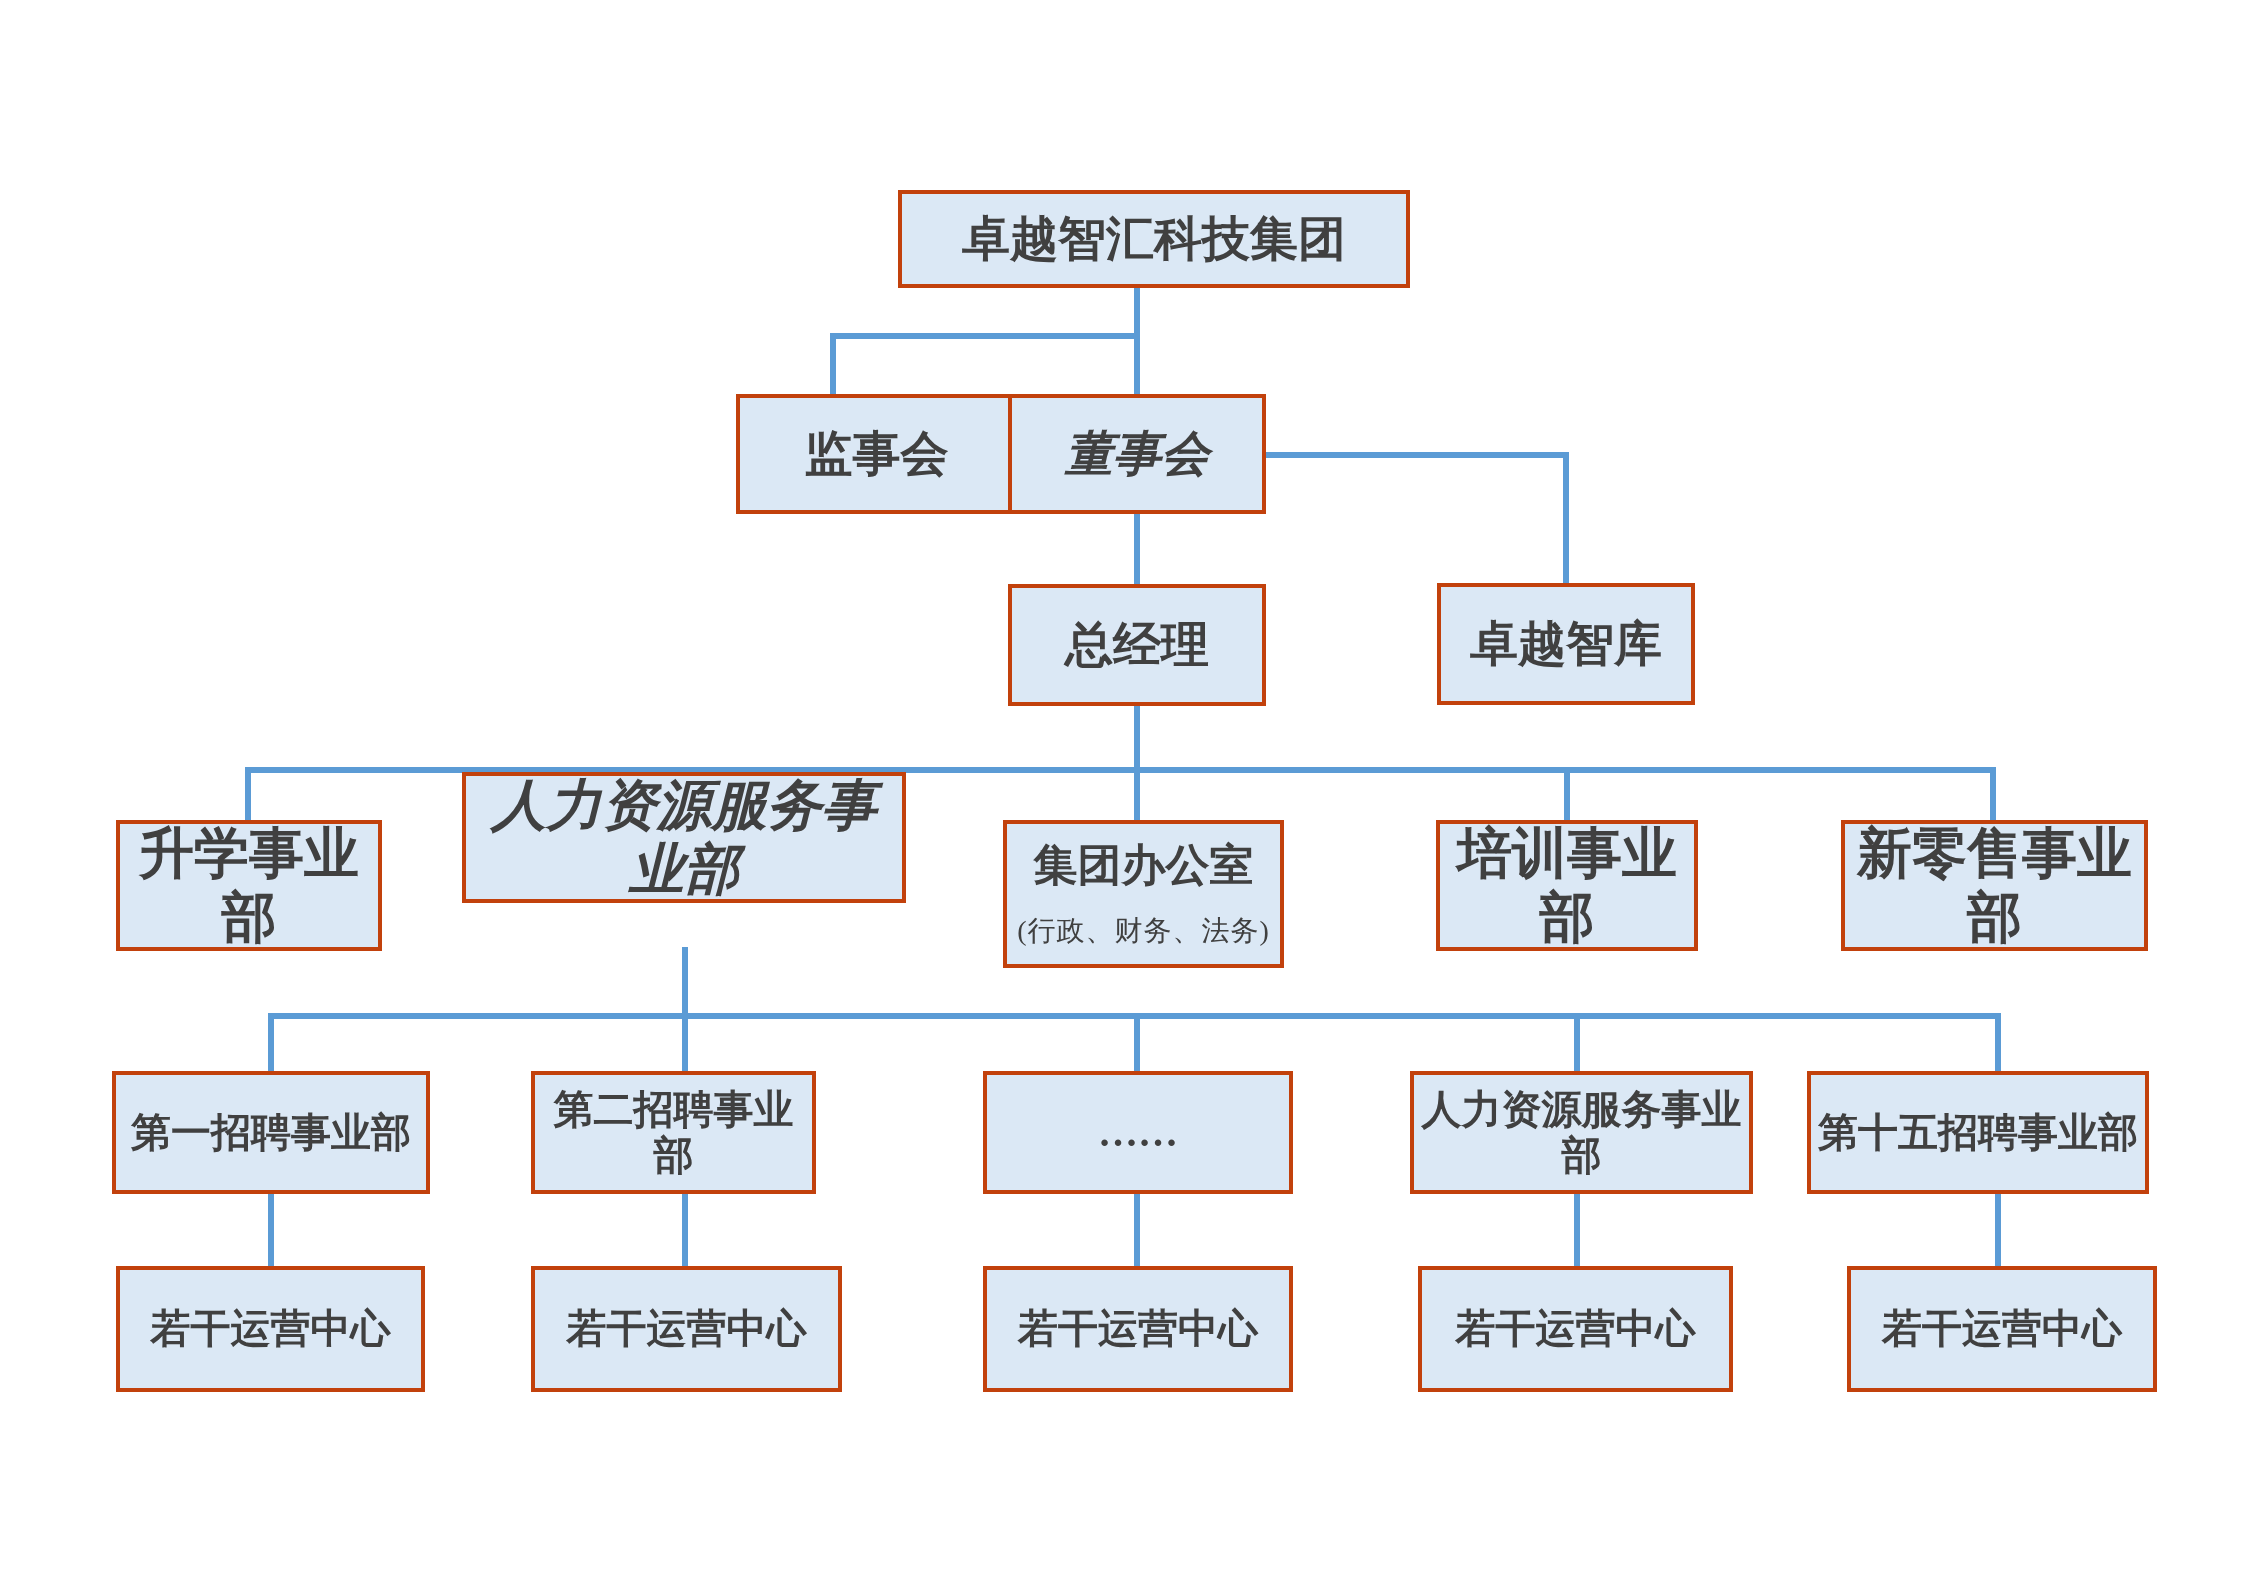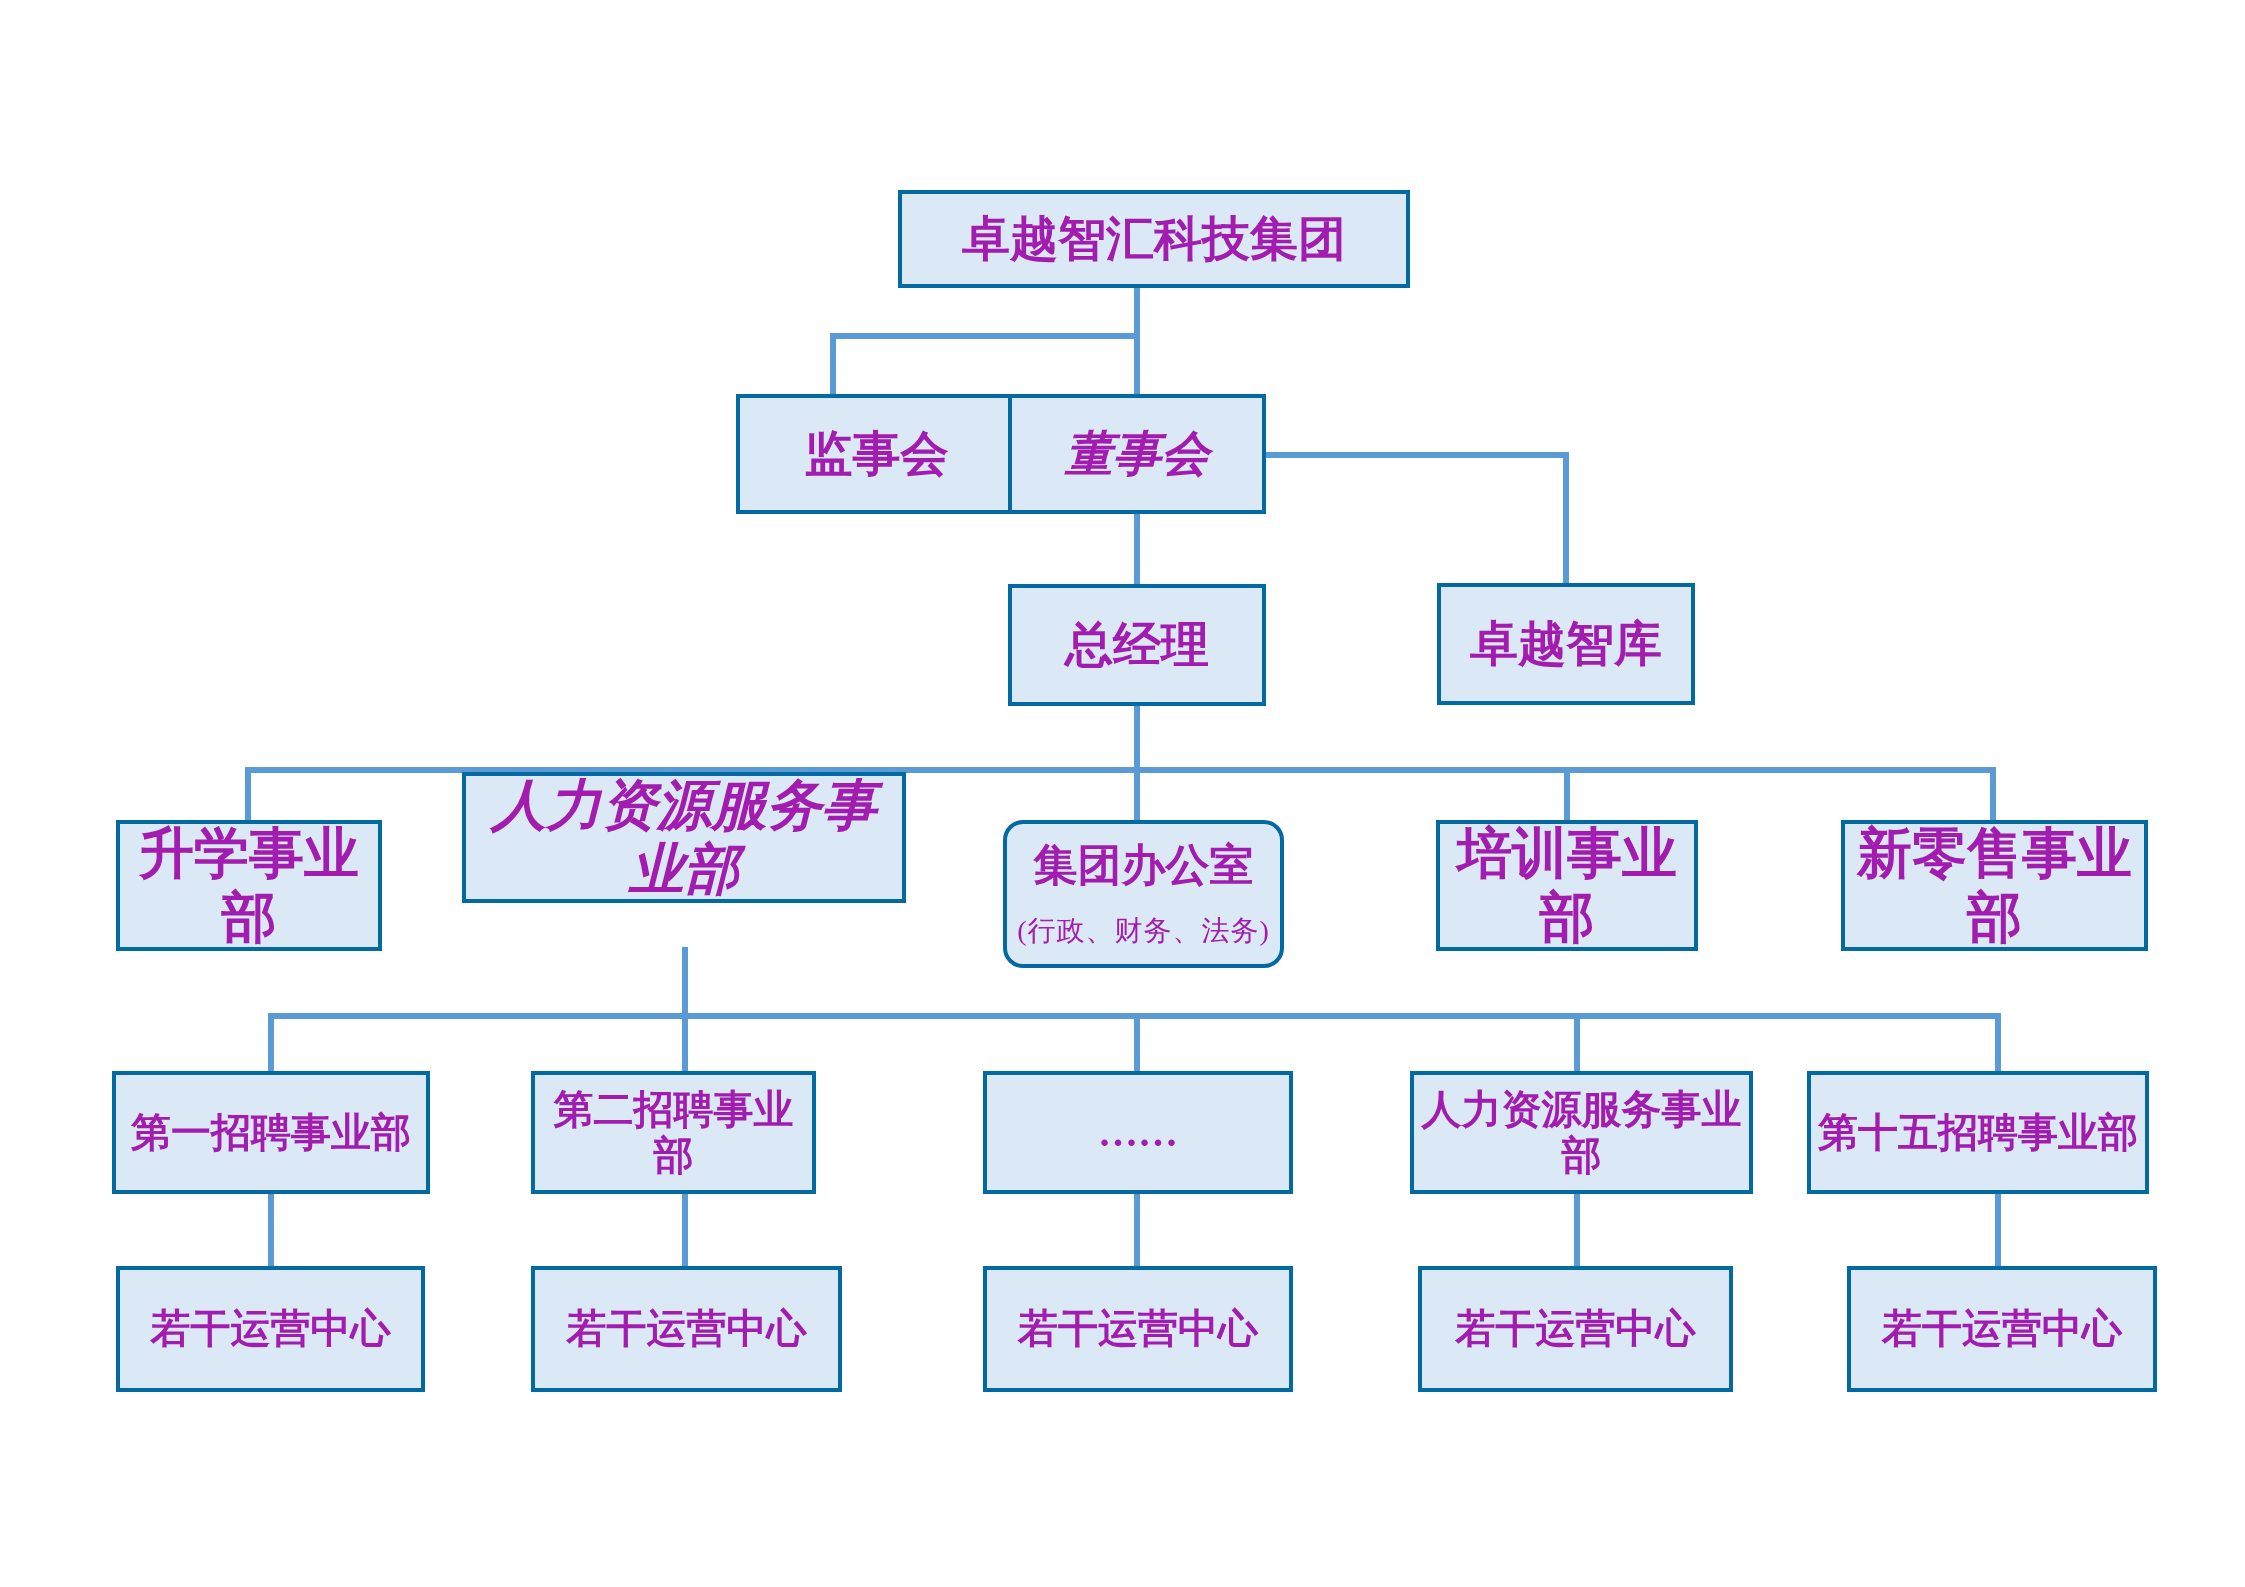--- a/index.html
+++ b/index.html
@@ -7,30 +7,30 @@
     position:relative;
     width:2245px;height:1587px;
     background:#ffffff;
     font-family:"Liberation Serif","DejaVu Serif",serif;
     overflow:hidden;
   }
   .line{position:absolute;background:#5b9bd5;}
   .node{
     position:absolute;
     background:#dbe8f5;
-    border:4px solid #0369a1;
+    border:4px solid #c2410c;
     box-sizing:border-box;
     display:flex;flex-direction:column;
     align-items:center;justify-content:center;
-    text-align:center;color:#a21caf;
+    text-align:center;color:#404040;
     font-weight:bold;line-height:1.15;
   }
   .node .sub{font-size:28px;font-weight:normal;margin-top:24px;letter-spacing:1px;}
   .fs48{font-size:48px;}
-  .fs44{font-size:44px;border-radius:20px;}
+  .fs44{font-size:44px;}
   .fs42{font-size:55px;}
   .fs40{font-size:40px;}
 </style>
 </head>
 <body>
 
 <div class="canvas">
 
   <div class="line" style="left:1134px;top:286px;width:6px;height:112px;"></div>
   <div class="line" style="left:830px;top:333px;width:310px;height:6px;"></div>

